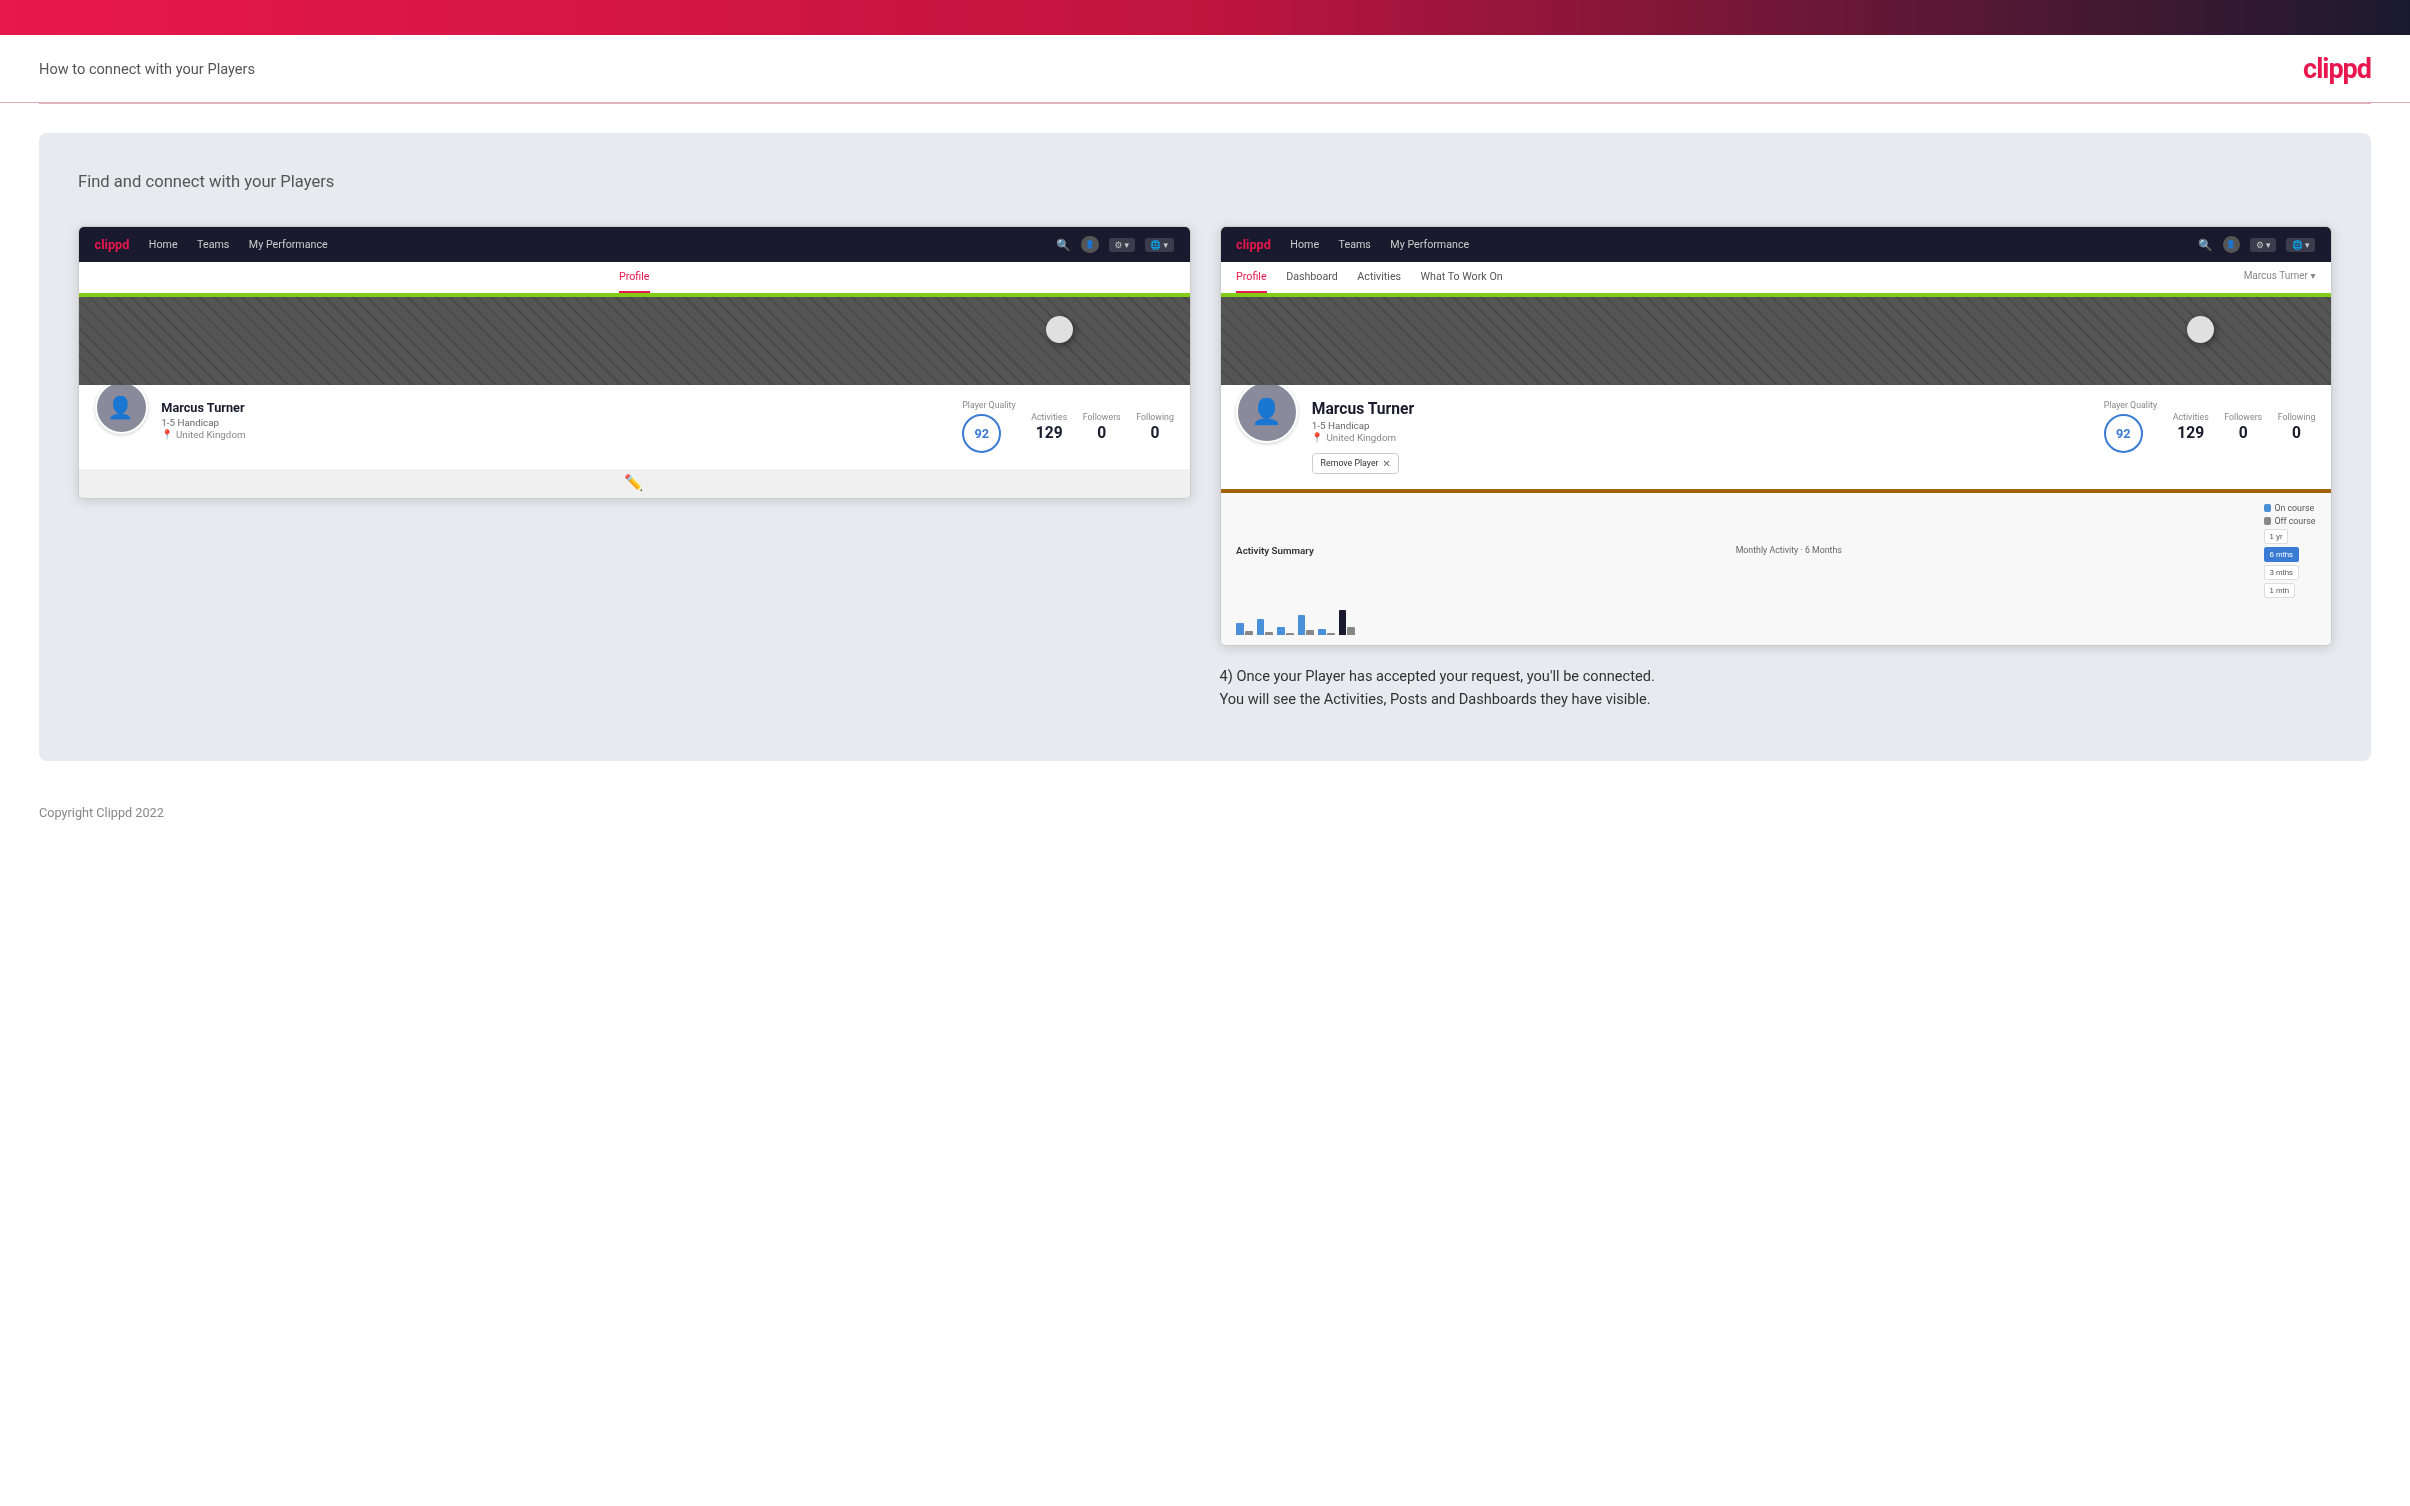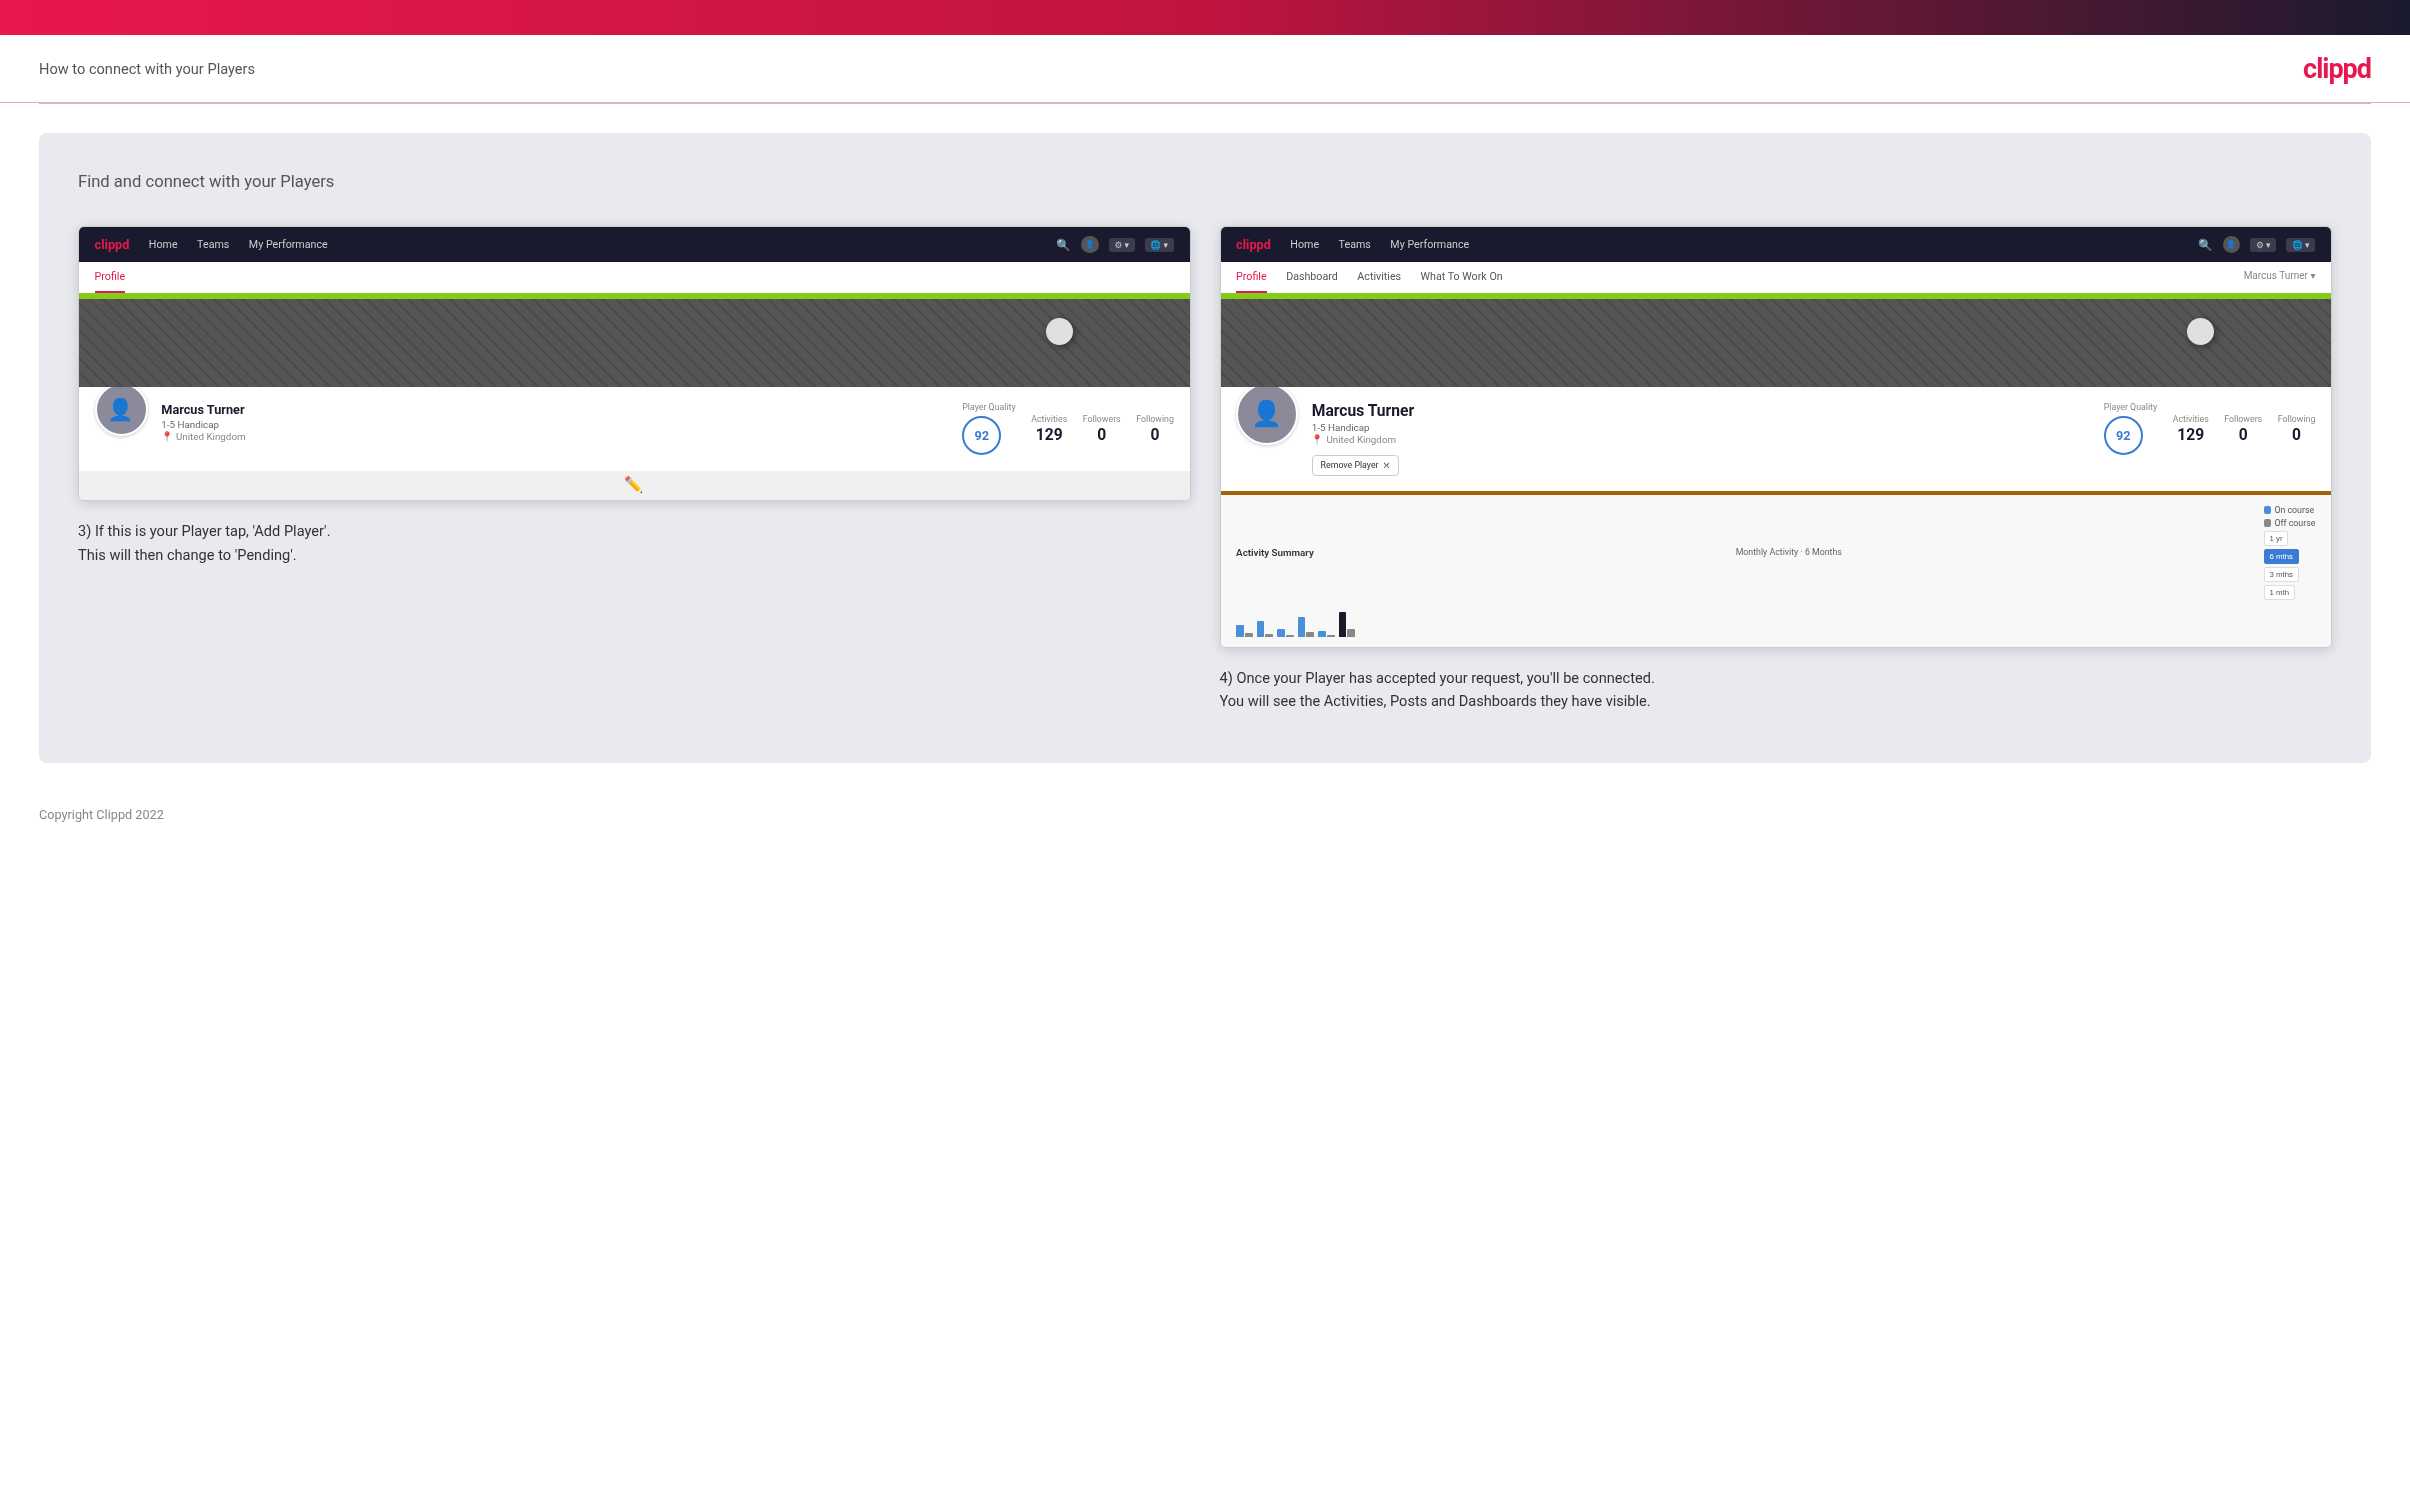--- a/index.html
+++ b/index.html
@@ -113,25 +113,26 @@
       border-radius: 50%;
       background: #555;
       display: inline-flex;
       align-items: center;
       justify-content: center;
       font-size: 7.8px;
       color: #fff;
     }
 
     .tab-bar {
-      border-bottom: 6px solid #84cc16;
+      border-bottom: 4px solid #84cc16;
       padding: 0 15.6px;
       display: flex;
       gap: 19.5px;
       background: #fff;
+      justify-content: center;
     }
 
     .tab-item {
       font-size: 10.7px;
       padding: 7.8px 0;
       color: #555;
       border-bottom: 2px solid transparent;
     }
 
     .tab-item.active {
@@ -498,23 +499,20 @@
               </div>
             </div>
           </div>
         </div>
 
         <div class="mock-browser-bottom">
           <span class="edit-icon">✏️</span>
         </div>
       </div>
 
-      <div class="caption">
-        <span>3) If this is your Player tap, 'Add Player'.<br>This will then change to 'Pending'.</span>
-      </div>
     </div>
 
     <div class="screenshot-col">
       <div class="mock-browser">
 
         <div class="mock-nav">
           <span class="nav-logo">clippd</span>
           <span class="nav-item">Home</span>
           <span class="nav-item">Teams</span>
           <span class="nav-item">My Performance</span>

